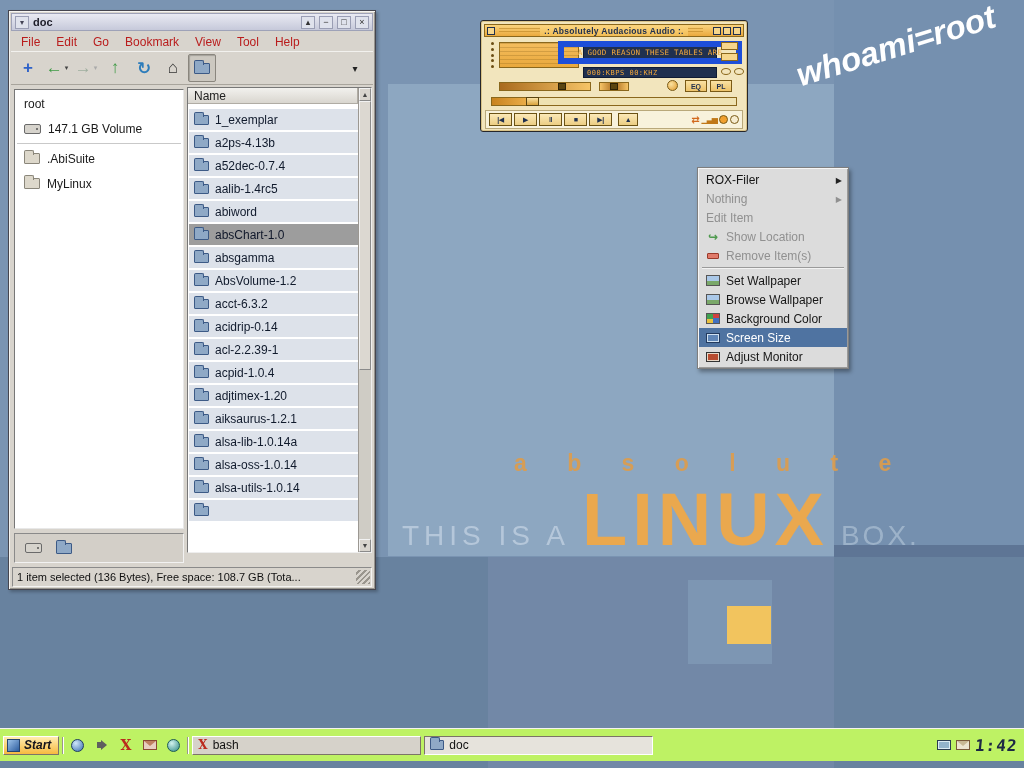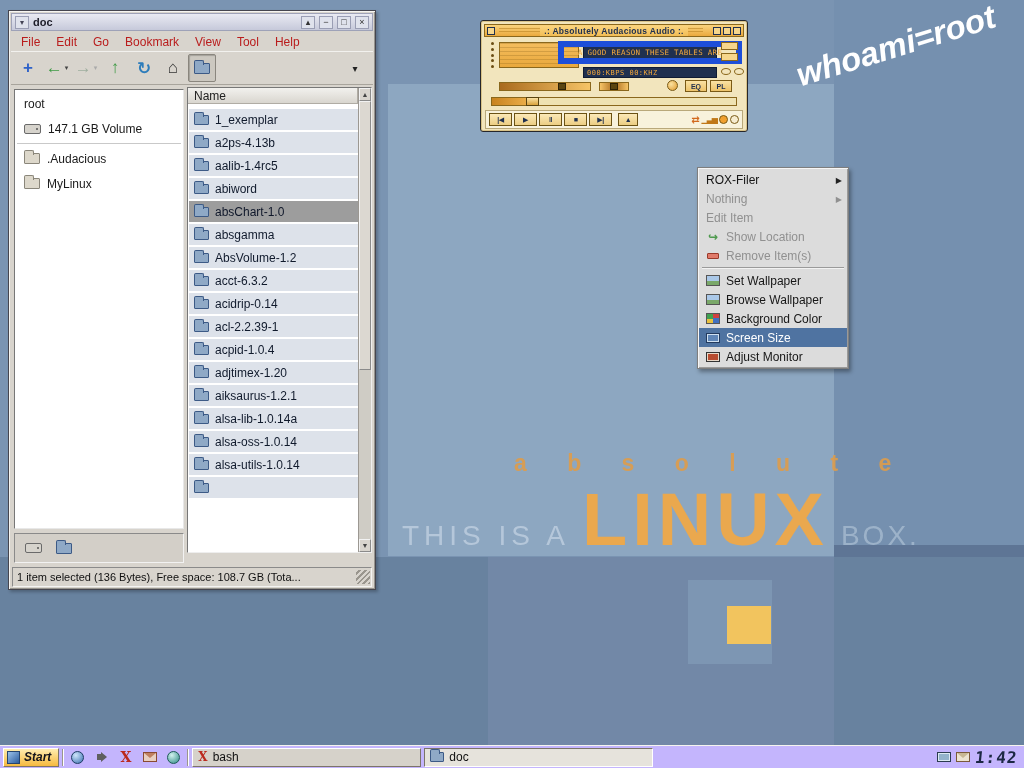--- a/index.html
+++ b/index.html
@@ -120,21 +120,21 @@
   .citem.dis .carrow{color:#909090}
   .ic{width:14px;height:12px;flex:0 0 14px;position:relative;display:inline-flex;align-items:center;justify-content:center}
   .ic.arrow-green{color:#4e9a4e;font-size:12px;font-weight:bold}
   .ic.minus::before{content:"";width:10px;height:4px;background:#e07a6a;border:1px solid #9a3a2a;border-radius:1px}
   .ic.pic{background:linear-gradient(180deg,#aac8e8 55%,#7aa86a 45%);border:1px solid #555;width:13px;height:11px}
   .ic.colors{width:11px;height:11px;border:1px solid #555;background:conic-gradient(#d04040 0 25%,#4070c0 25% 50%,#e8c040 50% 75%,#40a050 75%)}
   .ic.screen{width:13px;height:10px;border:1px solid #223a5e;background:#5f86b8;box-shadow:inset 0 0 0 1px #cfe0f0}
   .ic.monitor{width:13px;height:10px;border:1px solid #333;background:#b84c30;box-shadow:inset 0 0 0 1px #e8d8c8}
 
   
-  #taskbar{left:0;top:745px;width:1024px;height:23px;background:#c4b5fd;border-top:1px solid #f6f4ef;display:flex;align-items:center;gap:3px;padding:0 3px}
+  #taskbar{left:0;top:728px;width:1024px;height:33px;background:#bef264;border-top:1px solid #f6f4ef;display:flex;align-items:center;gap:3px;padding:0 3px}
   .startbtn{height:19px;display:flex;align-items:center;gap:4px;padding:0 7px 0 3px;border:1px solid;border-color:#fff #7c7468 #7c7468 #fff;background:linear-gradient(#ffedb0,#f6b93f);font-size:12px;font-weight:bold;font-style:italic;color:#14141c}
   .start-logo{width:13px;height:13px;border:1px solid #27456e;background:linear-gradient(135deg,#9cc2ea,#2d5d9e)}
   .tsep{width:2px;height:17px;border-left:1px solid #9a968c;border-right:1px solid #fff}
   .ql{width:21px;height:19px;display:flex;align-items:center;justify-content:center}
   .globe{width:13px;height:13px;border-radius:50%;border:1px solid #1e3c62;background:radial-gradient(circle at 35% 30%,#cfe6fb,#3a6fb0)}
   .globe.teal{background:radial-gradient(circle at 35% 30%,#d2f2ee,#2e8a86);border-color:#1d5a56}
   .xglyph{font-size:14px;font-weight:bold;color:#bb2a1e;font-family:"DejaVu Serif",serif;line-height:1}
   .spk{display:flex;align-items:center}
   .spk-box{width:4px;height:6px;background:#5f5f5f}
   .spk-cone{width:0;height:0;border-top:5px solid transparent;border-bottom:5px solid transparent;border-left:6px solid #5f5f5f}
@@ -224,21 +224,21 @@
     <div class="side-row">
       <span>root</span>
     </div>
     <div class="side-row">
       <span class="drive"></span>
       <span>147.1 GB Volume</span>
     </div>
     <div class="side-sep"></div>
     <div class="side-row">
       <span class="fold light"></span>
-      <span>.Audacious</span>
+      <span>.AbiSuite</span>
     </div>
     <div class="side-row">
       <span class="fold light"></span>
       <span>MyLinux</span>
     </div>
   </div>
 
   <div id="fmMini">
     <span class="drive"></span>
     <span class="fold"></span>
@@ -252,20 +252,24 @@
       <div class="sb-down">▼</div>
     </div>
     <div class="rows">
       <div class="frow">
           <span class="fold"></span>
           <span>1_exemplar</span>
         </div>
       <div class="frow">
           <span class="fold"></span>
           <span>a2ps-4.13b</span>
+        </div>
+      <div class="frow">
+          <span class="fold"></span>
+          <span>a52dec-0.7.4</span>
         </div>
       <div class="frow">
           <span class="fold"></span>
           <span>aalib-1.4rc5</span>
         </div>
       <div class="frow">
           <span class="fold"></span>
           <span>abiword</span>
         </div>
       <div class="frow sel">

